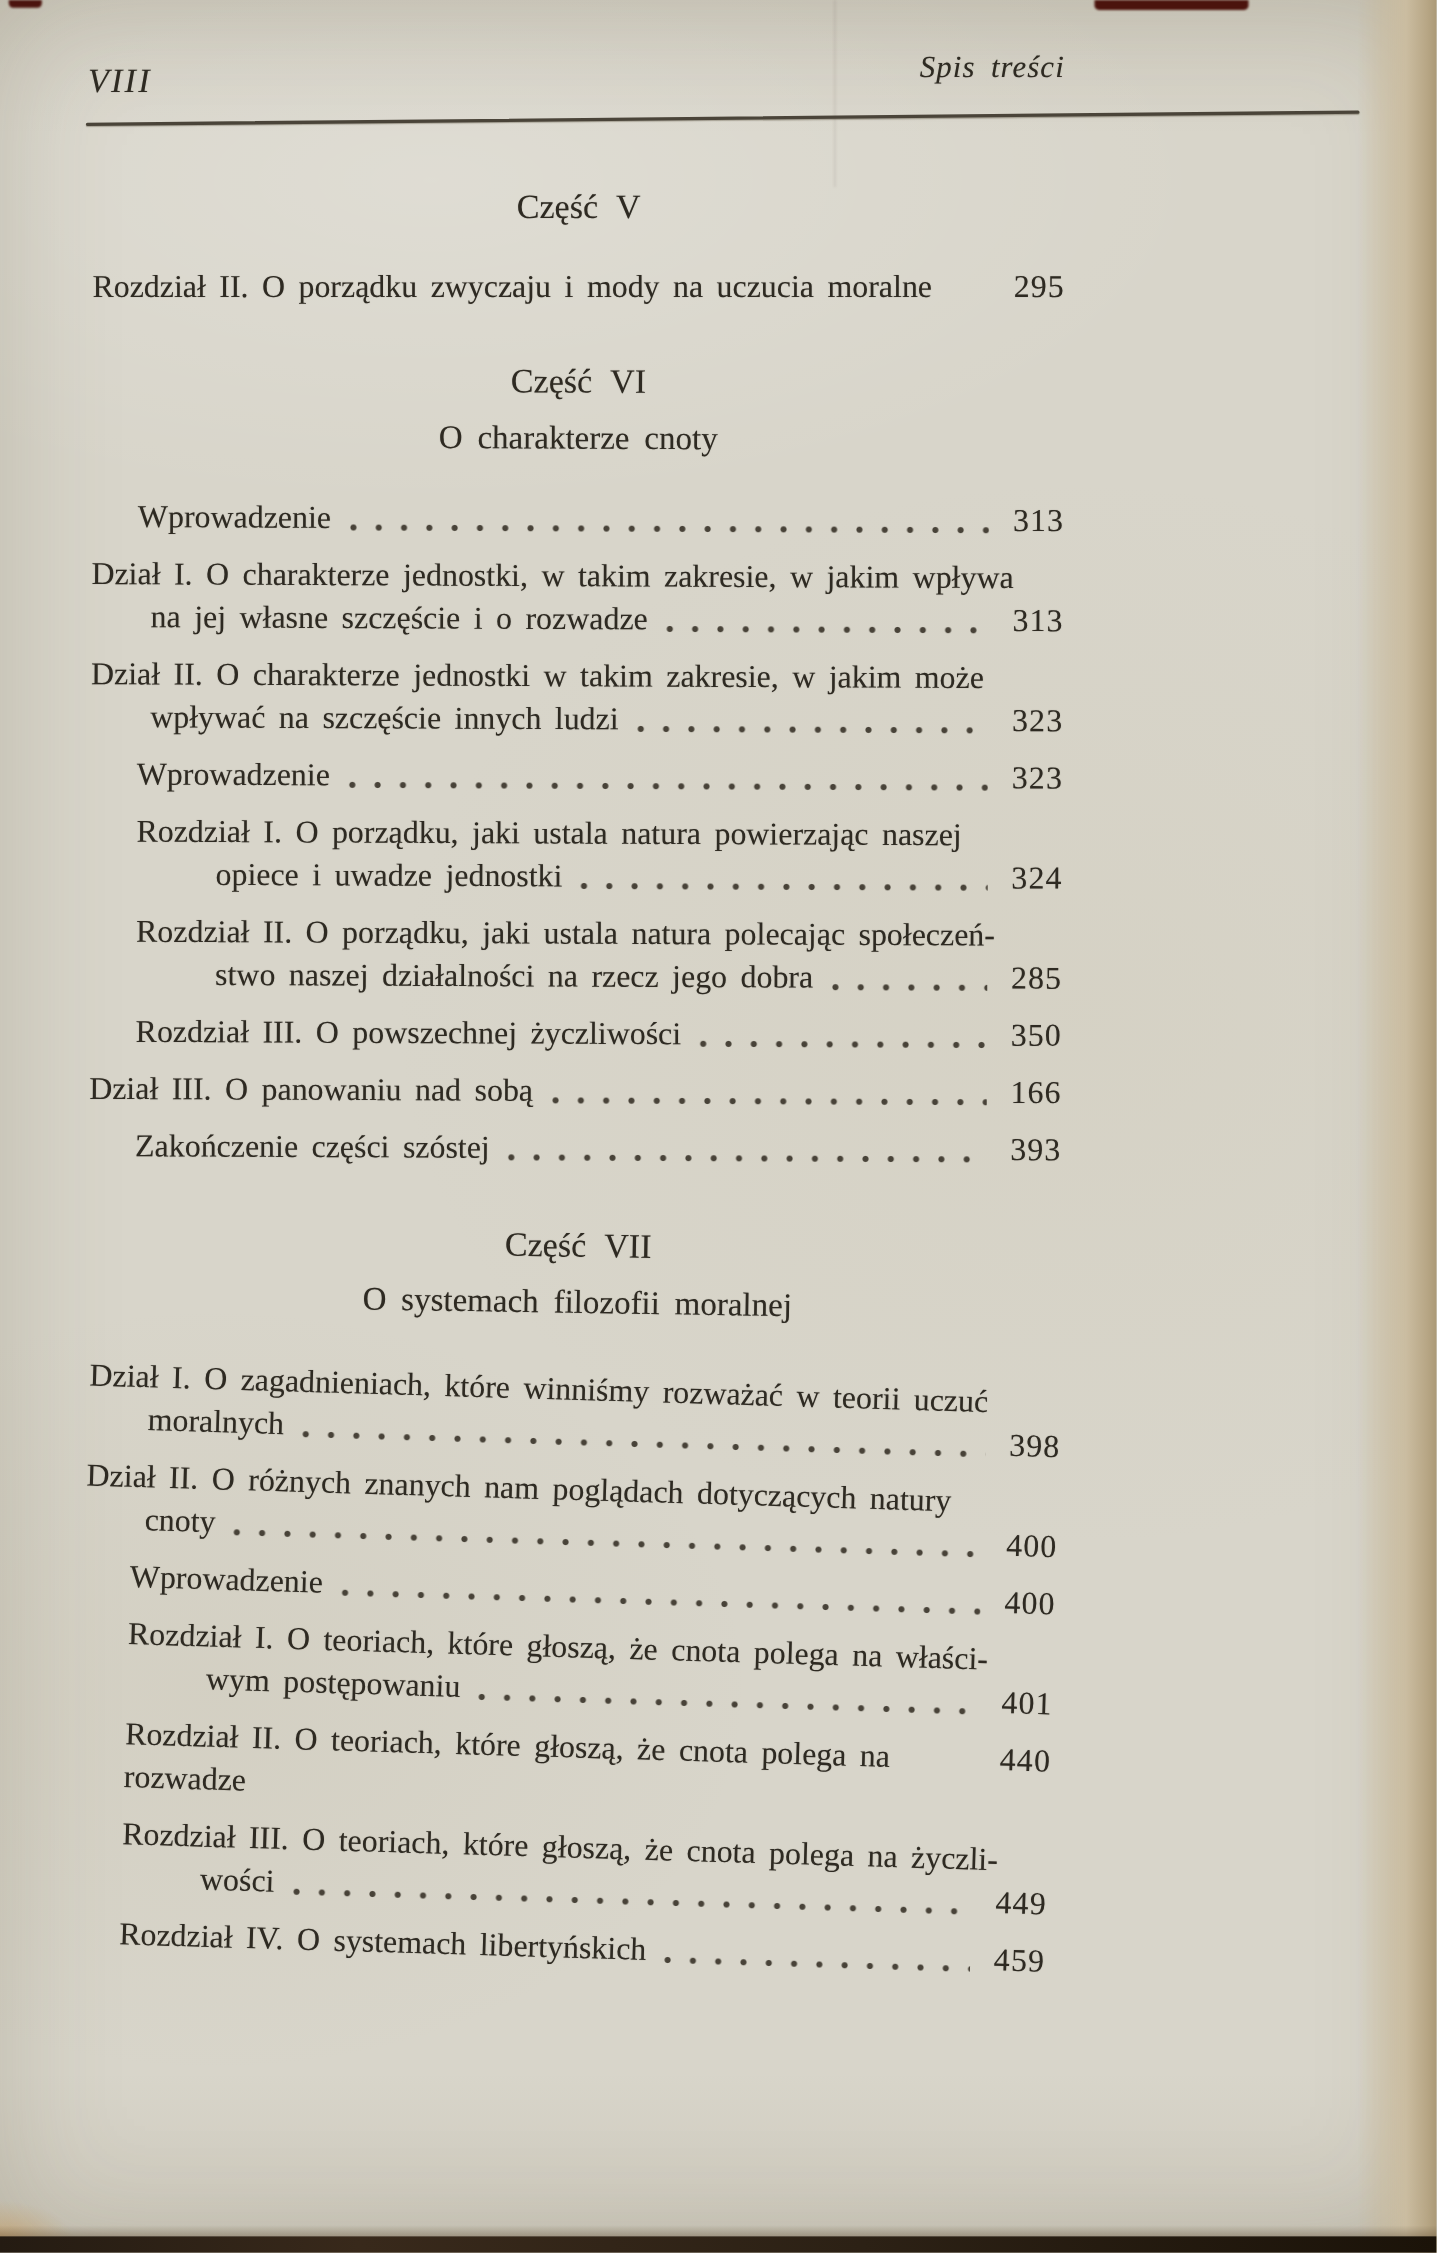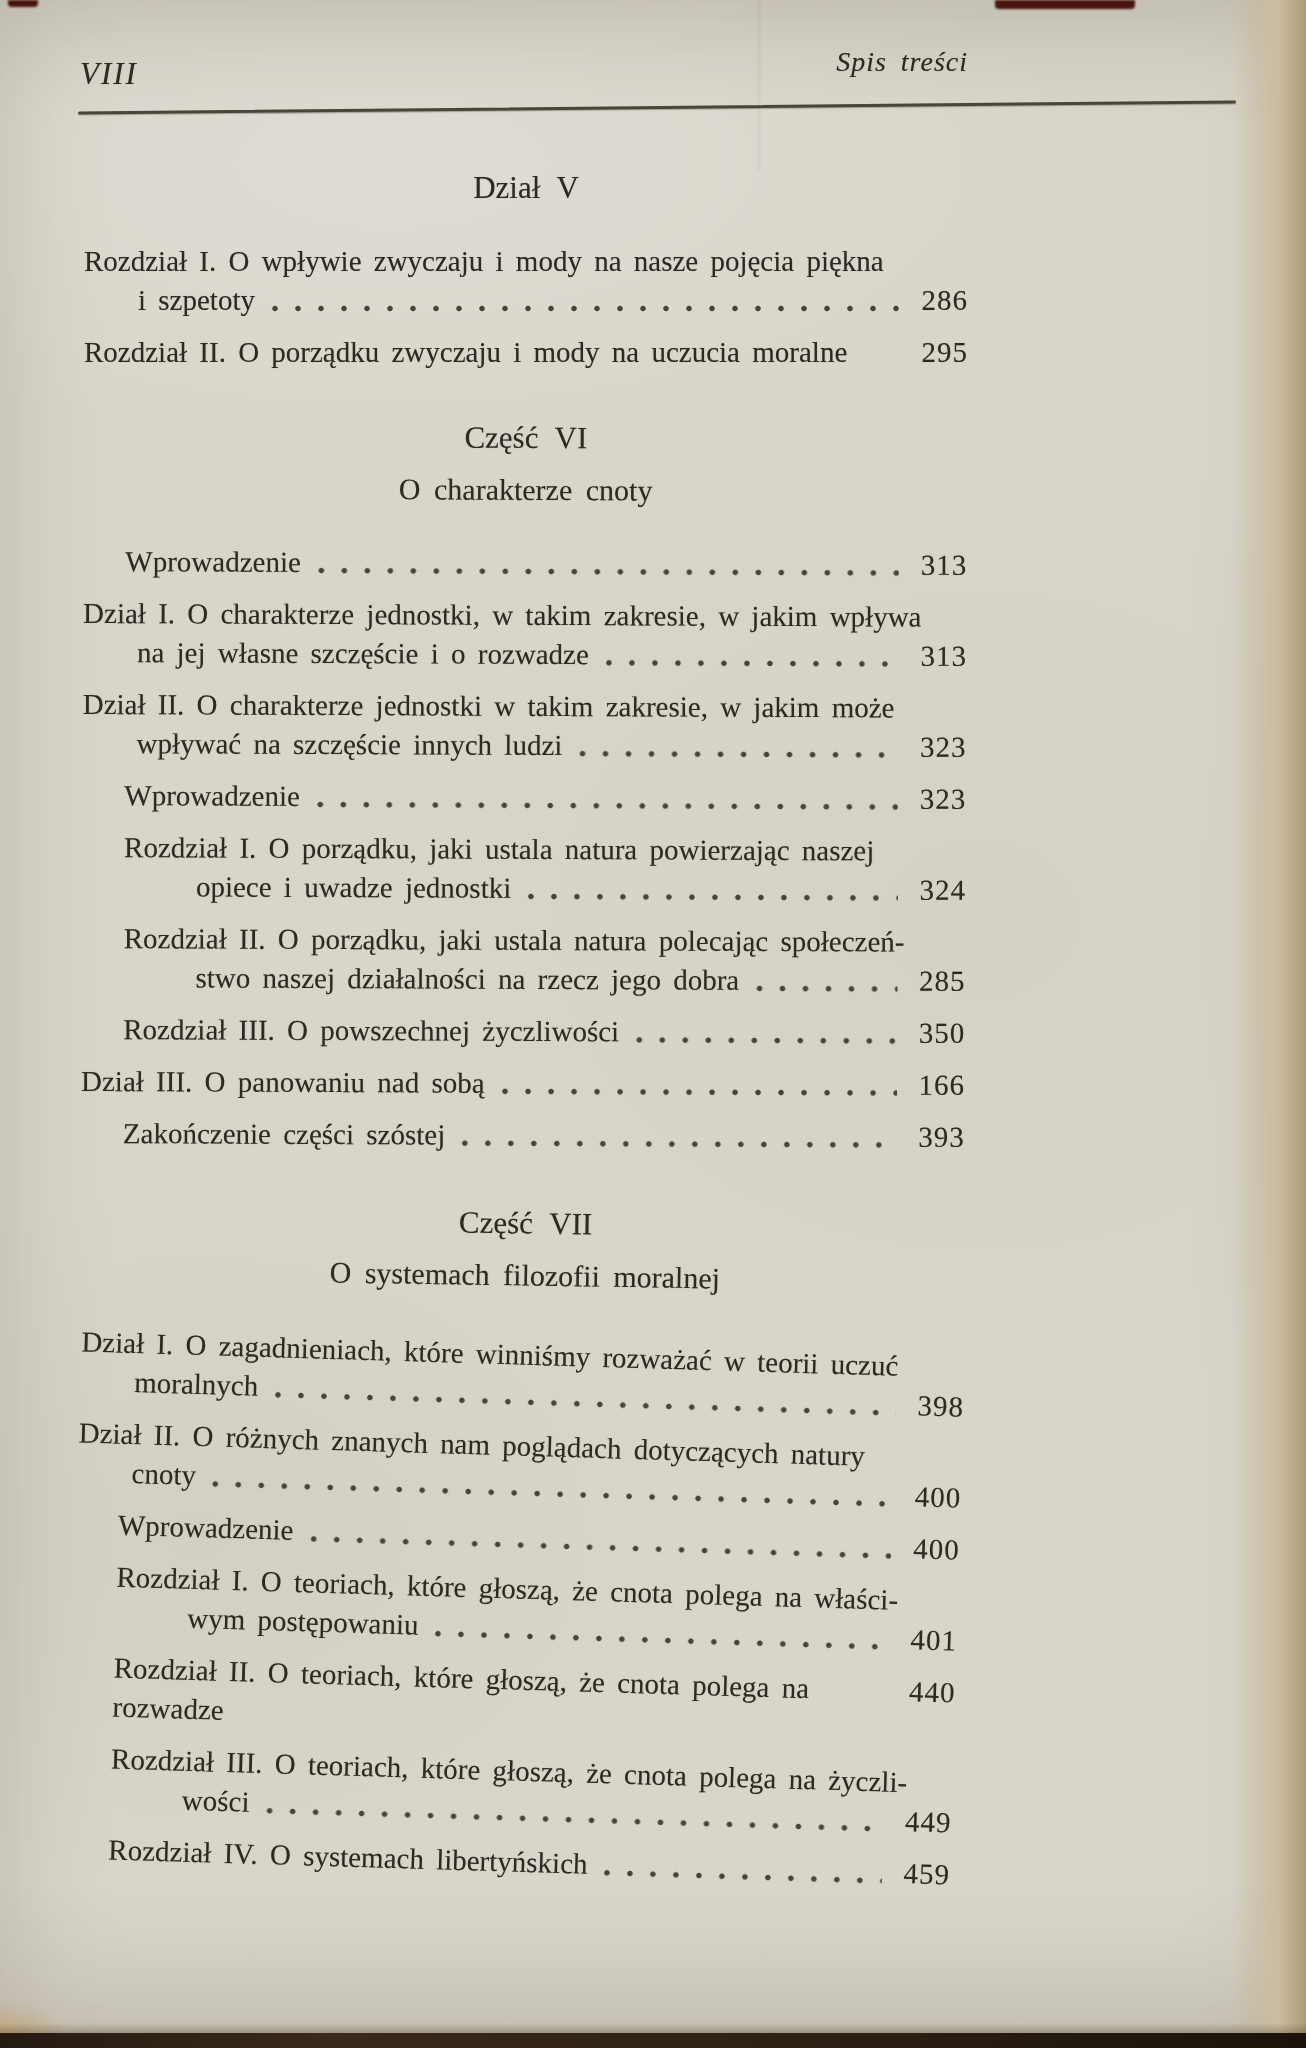--- a/index.html
+++ b/index.html
@@ -73,30 +73,22 @@
 <div class="crease"></div>
 
 <div class="hdr">
   <span class="folio">VIII</span>
   <span class="running-title">Spis treści</span>
   <div class="rule"></div>
 </div>
 
 <div class="toc" id="toc">
     <section class="section sec0">
-      <div class="part-heading">Dział V</div>
+      <div class="part-heading">Część V</div>
       <div class="entries">
-        <div class="entry ind0">
-          <div class="l">Rozdział I. O wpływie zwyczaju i mody na nasze pojęcia piękna</div>
-          <div class="row l cont0">
-            <span class="txt">i szpetoty</span>
-            <span class="leader"></span>
-            <span class="pg">286</span>
-          </div>
-        </div>
         <div class="entry ind0">
           <div class="row l">
             <span class="txt">Rozdział II. O porządku zwyczaju i mody na uczucia moralne</span>
             <span class="leader blank"></span>
             <span class="pg">295</span>
           </div>
         </div>
       </div>
     </section>
     <section class="section sec1">

